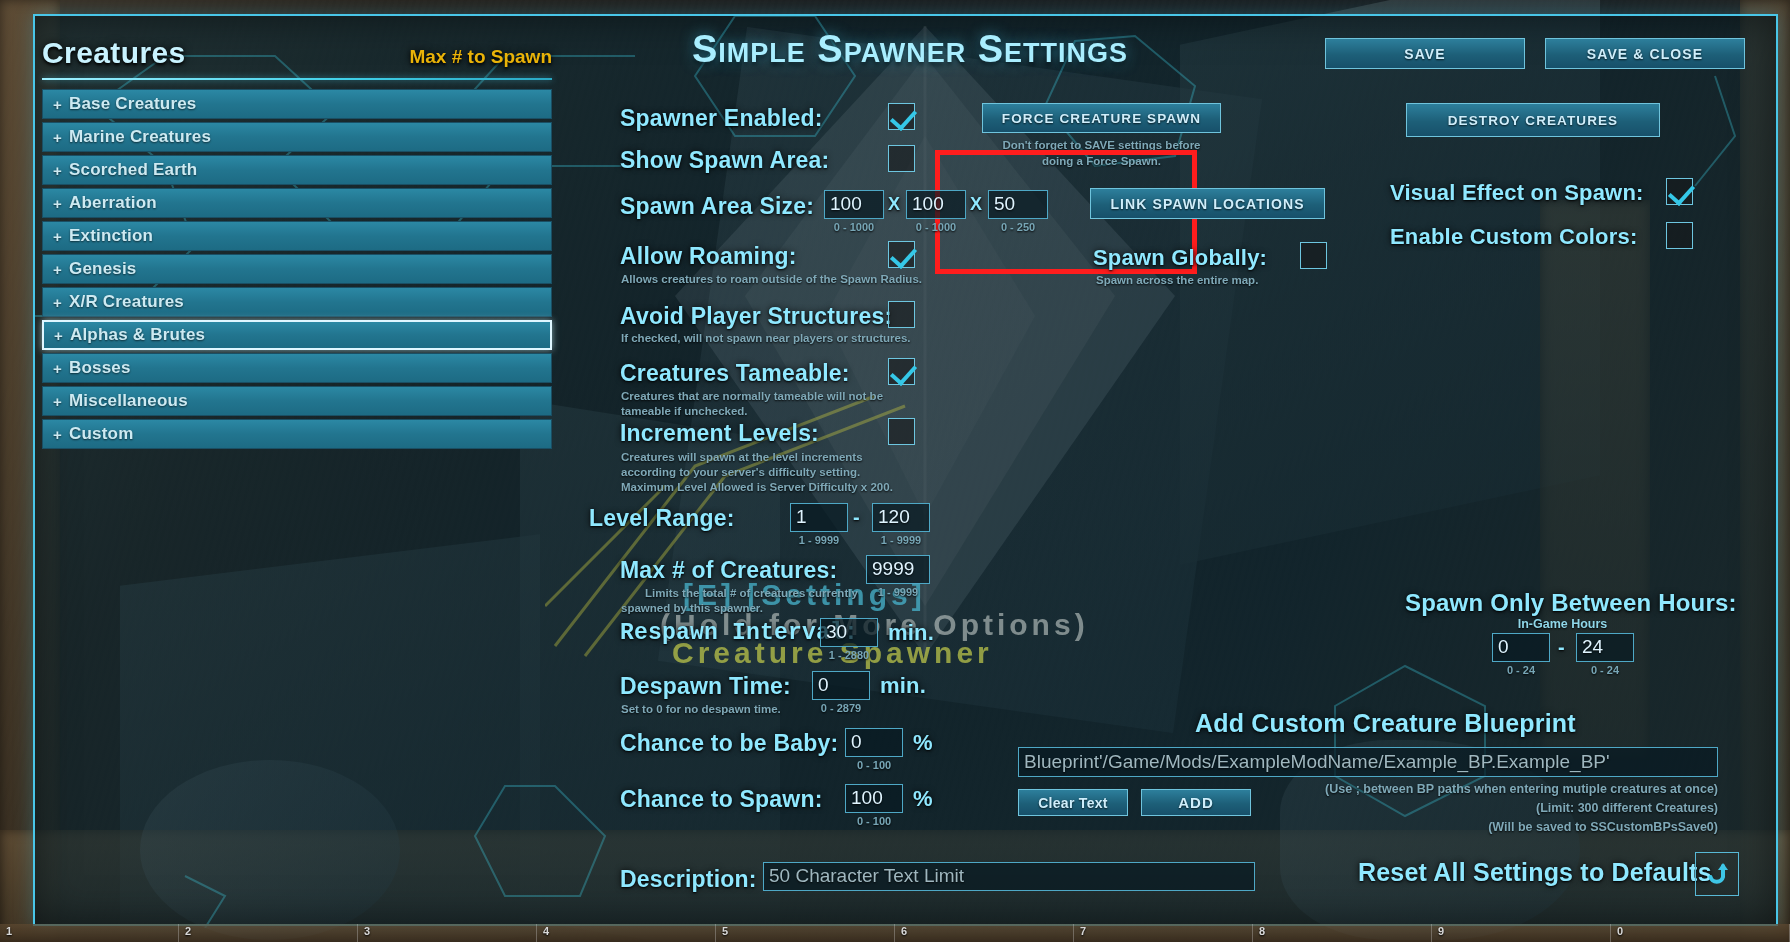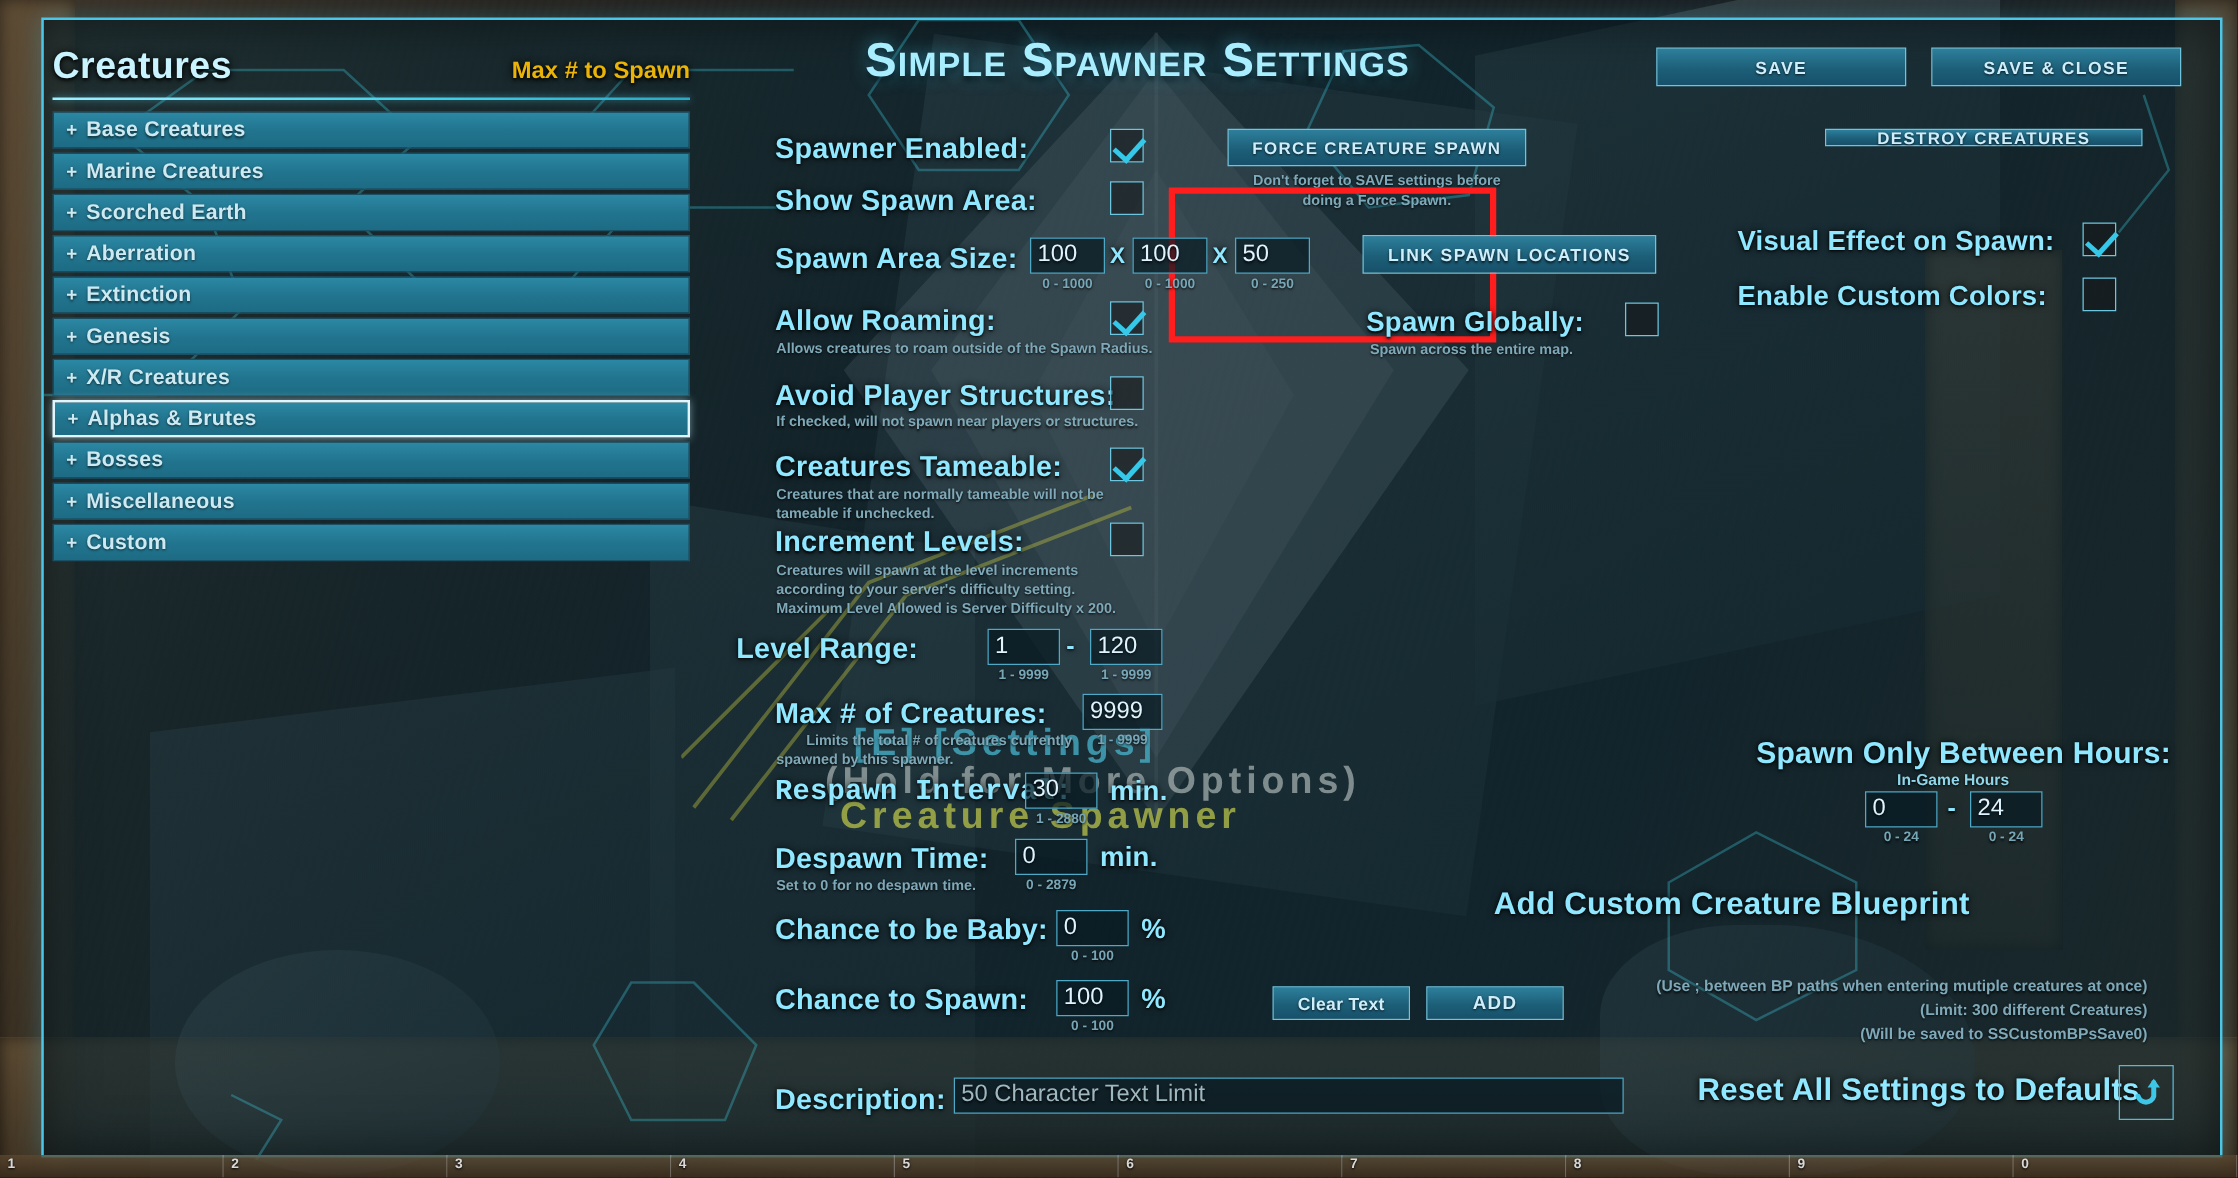--- a/index.html
+++ b/index.html
@@ -294,21 +294,21 @@
 
   <div id="maintitle">Simple Spawner Settings</div>
 
   <div class="btn" style="position:absolute;left:1325px;top:38px;width:200px;height:31px;font-size:14px;">SAVE</div>
   <div class="btn" style="position:absolute;left:1545px;top:38px;width:200px;height:31px;font-size:14px;">SAVE &amp; CLOSE</div>
 
   <div class="btn" style="position:absolute;left:982px;top:103px;width:239px;height:30px;font-size:13.5px;">FORCE CREATURE SPAWN</div>
   <div style="position:absolute;left:982px;top:138px;width:239px;text-align:center;" class="hint">Don't forget to SAVE settings before</div>
   <div style="position:absolute;left:982px;top:154px;width:239px;text-align:center;" class="hint">doing a Force Spawn.</div>
 
-  <div class="btn" style="position:absolute;left:1460px;top:103px;width:254px;height:14px;font-size:13.5px;">DESTROY CREATURES</div>
+  <div class="btn" style="position:absolute;left:1406px;top:103px;width:254px;height:34px;font-size:13.5px;">DESTROY CREATURES</div>
 
   <div id="redbox"></div>
 
   <div class="btn" style="position:absolute;left:1090px;top:188px;width:235px;height:31px;font-size:14px;">LINK SPAWN LOCATIONS</div>
 
   <div class="lbl" style="position:absolute;left:1093px;top:245px;font-size:22px;">Spawn Globally:</div>
   <div class="cb" id="cb-spawn-globally" style="position:absolute;left:1300px;top:242px;"></div>
   <div class="hint" style="position:absolute;left:1096px;top:273px;">Spawn across the entire map.</div>
 
   <div class="lbl" style="position:absolute;left:620px;top:105px;font-size:23px;">Spawner Enabled:</div>
@@ -374,37 +374,38 @@
   <div class="field" style="position:absolute;left:845px;top:728px;width:58px;height:29px;font-size:19px;">0</div>
   <div class="lbl" style="position:absolute;left:913px;top:730px;font-size:22px;">%</div>
   <div class="range" style="position:absolute;left:845px;top:759px;width:58px;">0 - 100</div>
 
   <div class="lbl" style="position:absolute;left:620px;top:786px;font-size:23px;">Chance to Spawn:</div>
   <div class="field" style="position:absolute;left:845px;top:784px;width:58px;height:29px;font-size:19px;">100</div>
   <div class="lbl" style="position:absolute;left:913px;top:786px;font-size:22px;">%</div>
   <div class="range" style="position:absolute;left:845px;top:815px;width:58px;">0 - 100</div>
 
   <div class="lbl" style="position:absolute;left:620px;top:866px;font-size:23px;">Description:</div>
-  <div class="field ph" style="position:absolute;left:763px;top:862px;width:536px;height:29px;font-size:19px;">50 Character Text Limit</div>
+  <div class="field ph" style="position:absolute;left:763px;top:862px;width:492px;height:29px;font-size:19px;">50 Character Text Limit</div>
 
   <div class="lbl" style="position:absolute;left:1390px;top:180px;font-size:22px;">Visual Effect on Spawn:</div>
   <div class="cb checked" id="cb-visual-effect" style="position:absolute;left:1666px;top:178px;"></div>
 
   <div class="lbl" style="position:absolute;left:1390px;top:224px;font-size:22px;">Enable Custom Colors:</div>
   <div class="cb" id="cb-custom-colors" style="position:absolute;left:1666px;top:222px;"></div>
 
   <div class="lbl" style="position:absolute;left:1405px;top:589px;font-size:24px;">Spawn Only Between Hours:</div>
   <div style="position:absolute;left:1405px;top:617px;width:315px;text-align:center;font-size:12.5px;color:#8fd6e8;font-weight:bold;text-shadow:0 1px 2px #000;">In-Game Hours</div>
   <div class="field" style="position:absolute;left:1492px;top:633px;width:58px;height:29px;font-size:19px;">0</div>
   <div class="lbl" style="position:absolute;left:1558px;top:636px;font-size:20px;">-</div>
   <div class="field" style="position:absolute;left:1576px;top:633px;width:58px;height:29px;font-size:19px;">24</div>
   <div class="range" style="position:absolute;left:1492px;top:664px;width:58px;">0 - 24</div>
   <div class="range" style="position:absolute;left:1576px;top:664px;width:58px;">0 - 24</div>
 
   <div class="lbl" style="position:absolute;left:1195px;top:709px;font-size:25px;">Add Custom Creature Blueprint</div>
+  <div class="field ph" style="position:absolute;left:1018px;top:747px;width:700px;height:30px;font-size:19px;">Blueprint'/Game/Mods/ExampleModName/Example_BP.Example_BP'</div>
   <div class="btn small" style="position:absolute;left:1018px;top:789px;width:110px;height:27px;font-size:14px;">Clear Text</div>
   <div class="btn small" style="position:absolute;left:1141px;top:789px;width:110px;height:27px;font-size:15px;letter-spacing:1px;">ADD</div>
   <div class="hint" style="position:absolute;left:1018px;top:782px;width:700px;text-align:right;font-size:12.5px;">(Use  ;  between BP paths when entering mutiple creatures at once)</div>
   <div class="hint" style="position:absolute;left:1018px;top:801px;width:700px;text-align:right;font-size:12.5px;">(Limit: 300 different Creatures)</div>
   <div class="hint" style="position:absolute;left:1018px;top:820px;width:700px;text-align:right;font-size:12.5px;">(Will be saved to SSCustomBPsSave0)</div>
 
   <div class="lbl" style="position:absolute;left:1358px;top:858px;font-size:25px;">Reset All Settings to Defaults</div>
   <div class="resetbox" style="left:1695px;top:852px;">
     <svg width="30" height="30" viewBox="0 0 30 30">
       <path d="M21 7 L21 18 A6.5 6.5 0 0 1 8.5 18" fill="none" stroke="#3ec6e6" stroke-width="4" stroke-linecap="round"></path>

